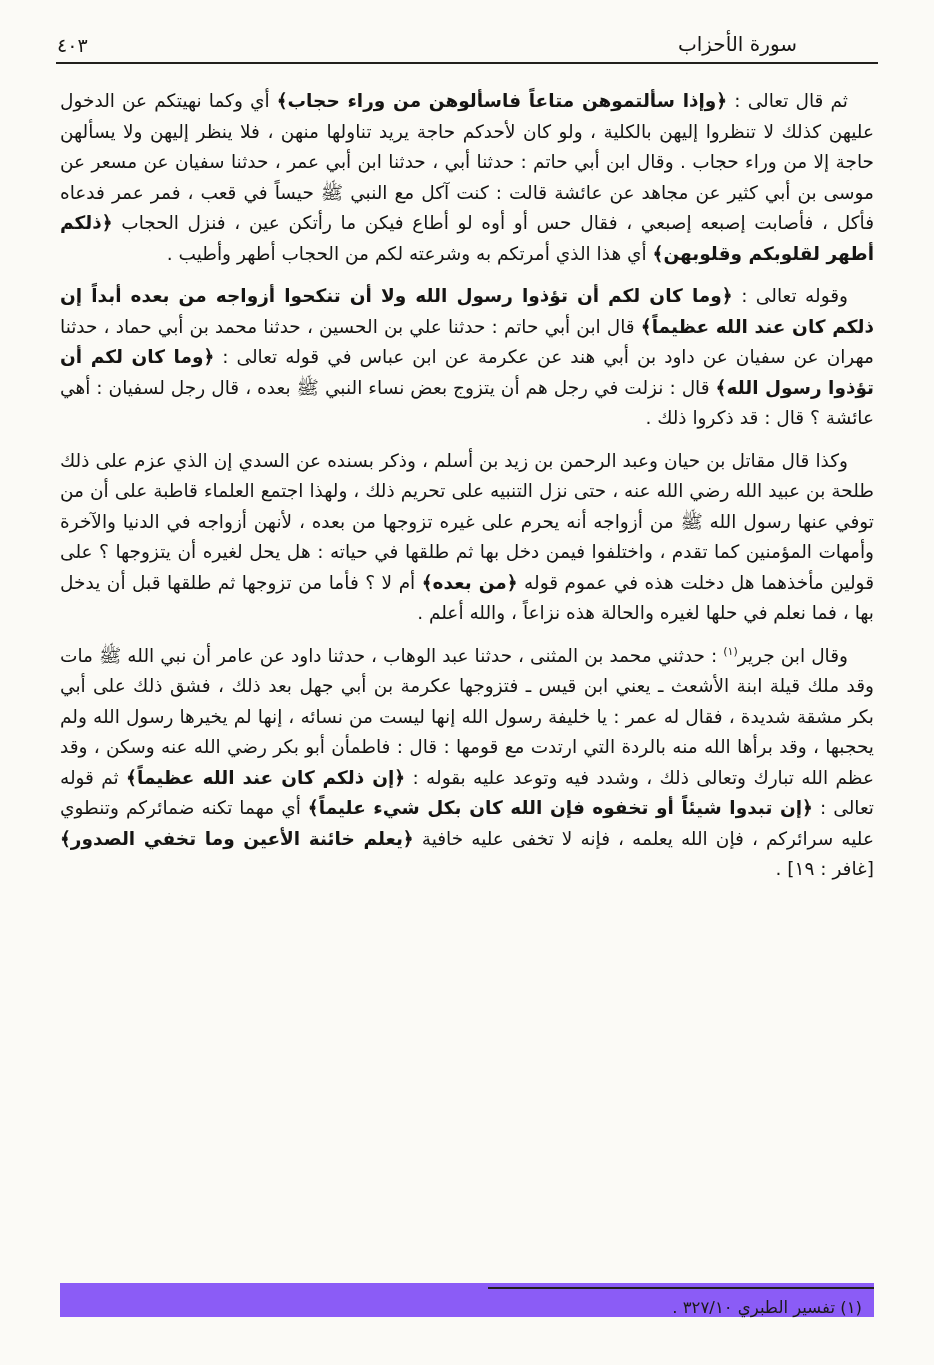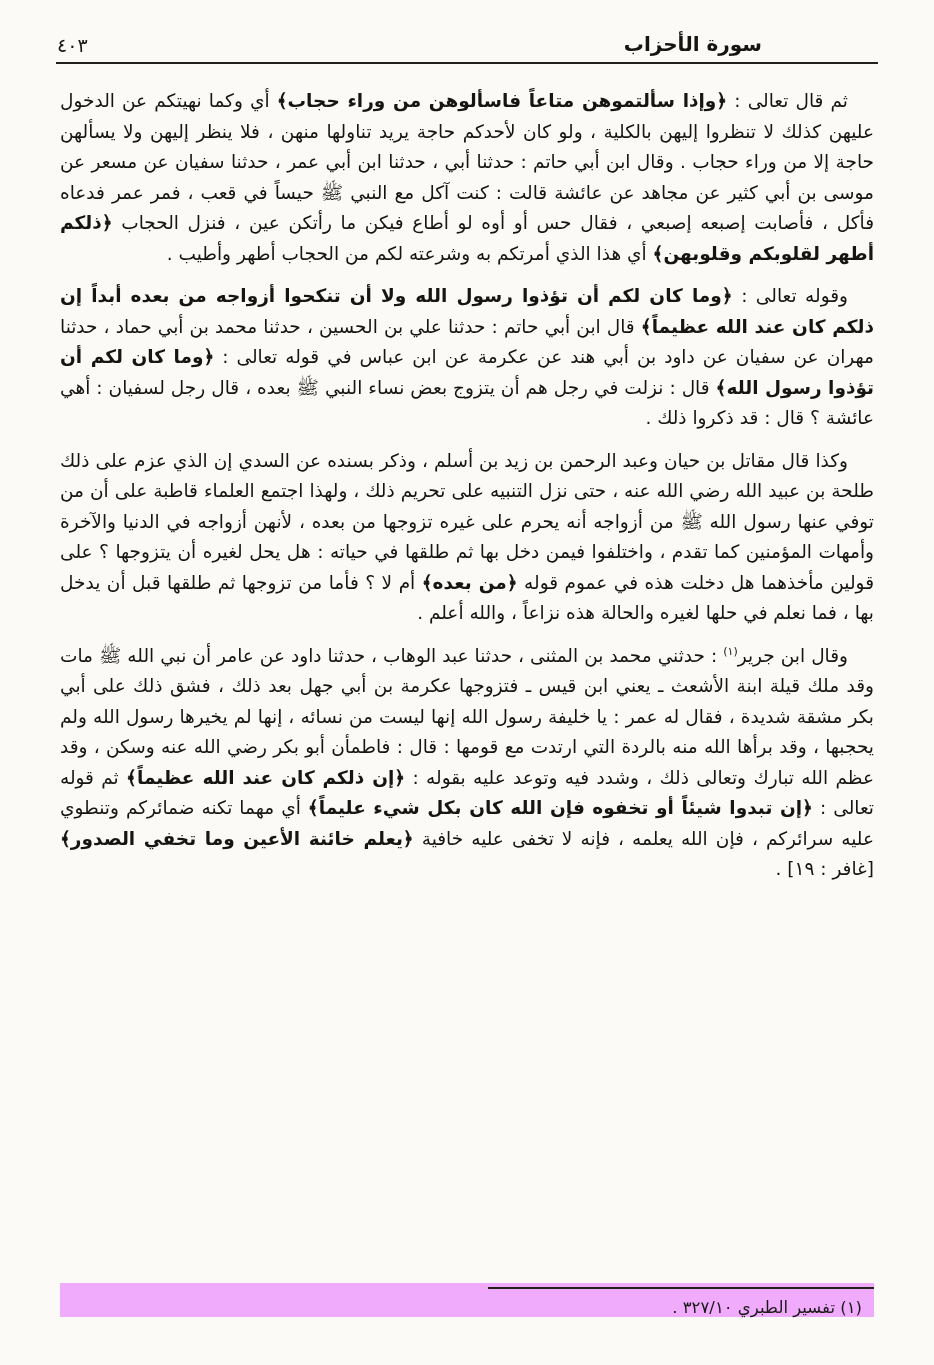--- a/index.html
+++ b/index.html
@@ -18,21 +18,21 @@
   }
   .page-header {
     position: absolute;
     top: 32px; right: 57px; left: 57px;
     display: flex;
     justify-content: space-between;
     align-items: flex-end;
     font-size: 20px;
     font-weight: 500;
   }
-  .surah-title { margin-right: 115px; letter-spacing: 0.5px; font-weight: bold; }
+  .surah-title { margin-right: 80px; letter-spacing: 0.5px; }
   .page-number { font-size: 19px; }
   .header-rule {
     position: absolute;
     top: 62px; right: 56px; left: 56px;
     border-top: 2px solid #22201d;
   }
   .body-text {
     position: absolute;
     top: 86px; right: 60px; left: 60px;
     font-size: 18.5px;
@@ -44,21 +44,21 @@
   p.para.indent { text-indent: 26px; }
   .quran { font-weight: 700; }
   sup.fn-mark {
     font-size: 11px;
     vertical-align: super;
     line-height: 0;
   }
   .footnote-area {
     position: absolute;
     bottom: 48px; right: 60px; left: 60px;
-    background: #f0abfc;
+    background: #8b5cf6;
     padding-top: 4px;
   }
   .footnote-rule {
     width: 386px;
     border-top: 2px solid #22201d;
     margin-bottom: 9px;
   }
   .footnote {
     font-size: 16.5px;
     text-align: right;

